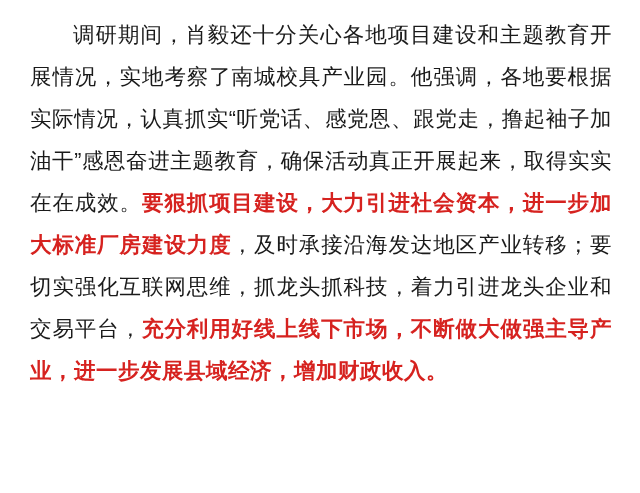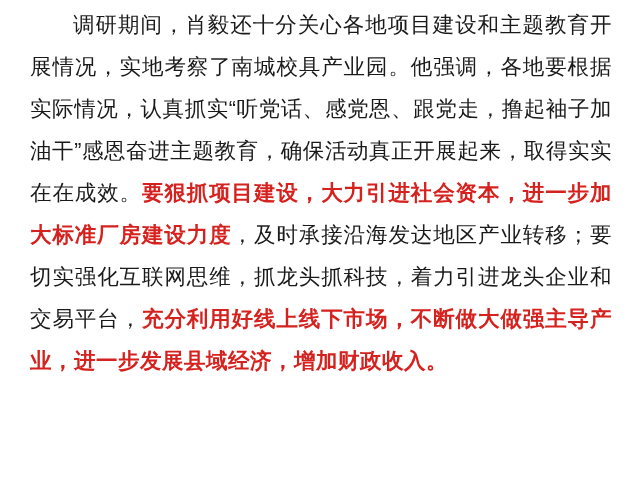--- a/index.html
+++ b/index.html
@@ -10,21 +10,21 @@
   body {
     width: 640px;
     height: 493px;
     overflow: hidden;
     font-family: "Liberation Sans", sans-serif;
   }
   #doc {
     box-sizing: border-box;
     width: 640px;
     height: 493px;
-    padding: 4px 28px 10px 30px;
+    padding: 14px 28px 10px 30px;
     background: #ffffff;
   }
   .para {
     font-family: "Liberation Sans", sans-serif;
     font-size: 21.5px;
     line-height: 42px;
     letter-spacing: 0.5px;
     text-align: justify;
     text-justify: inter-ideograph;
     color: #1a1a1a;

